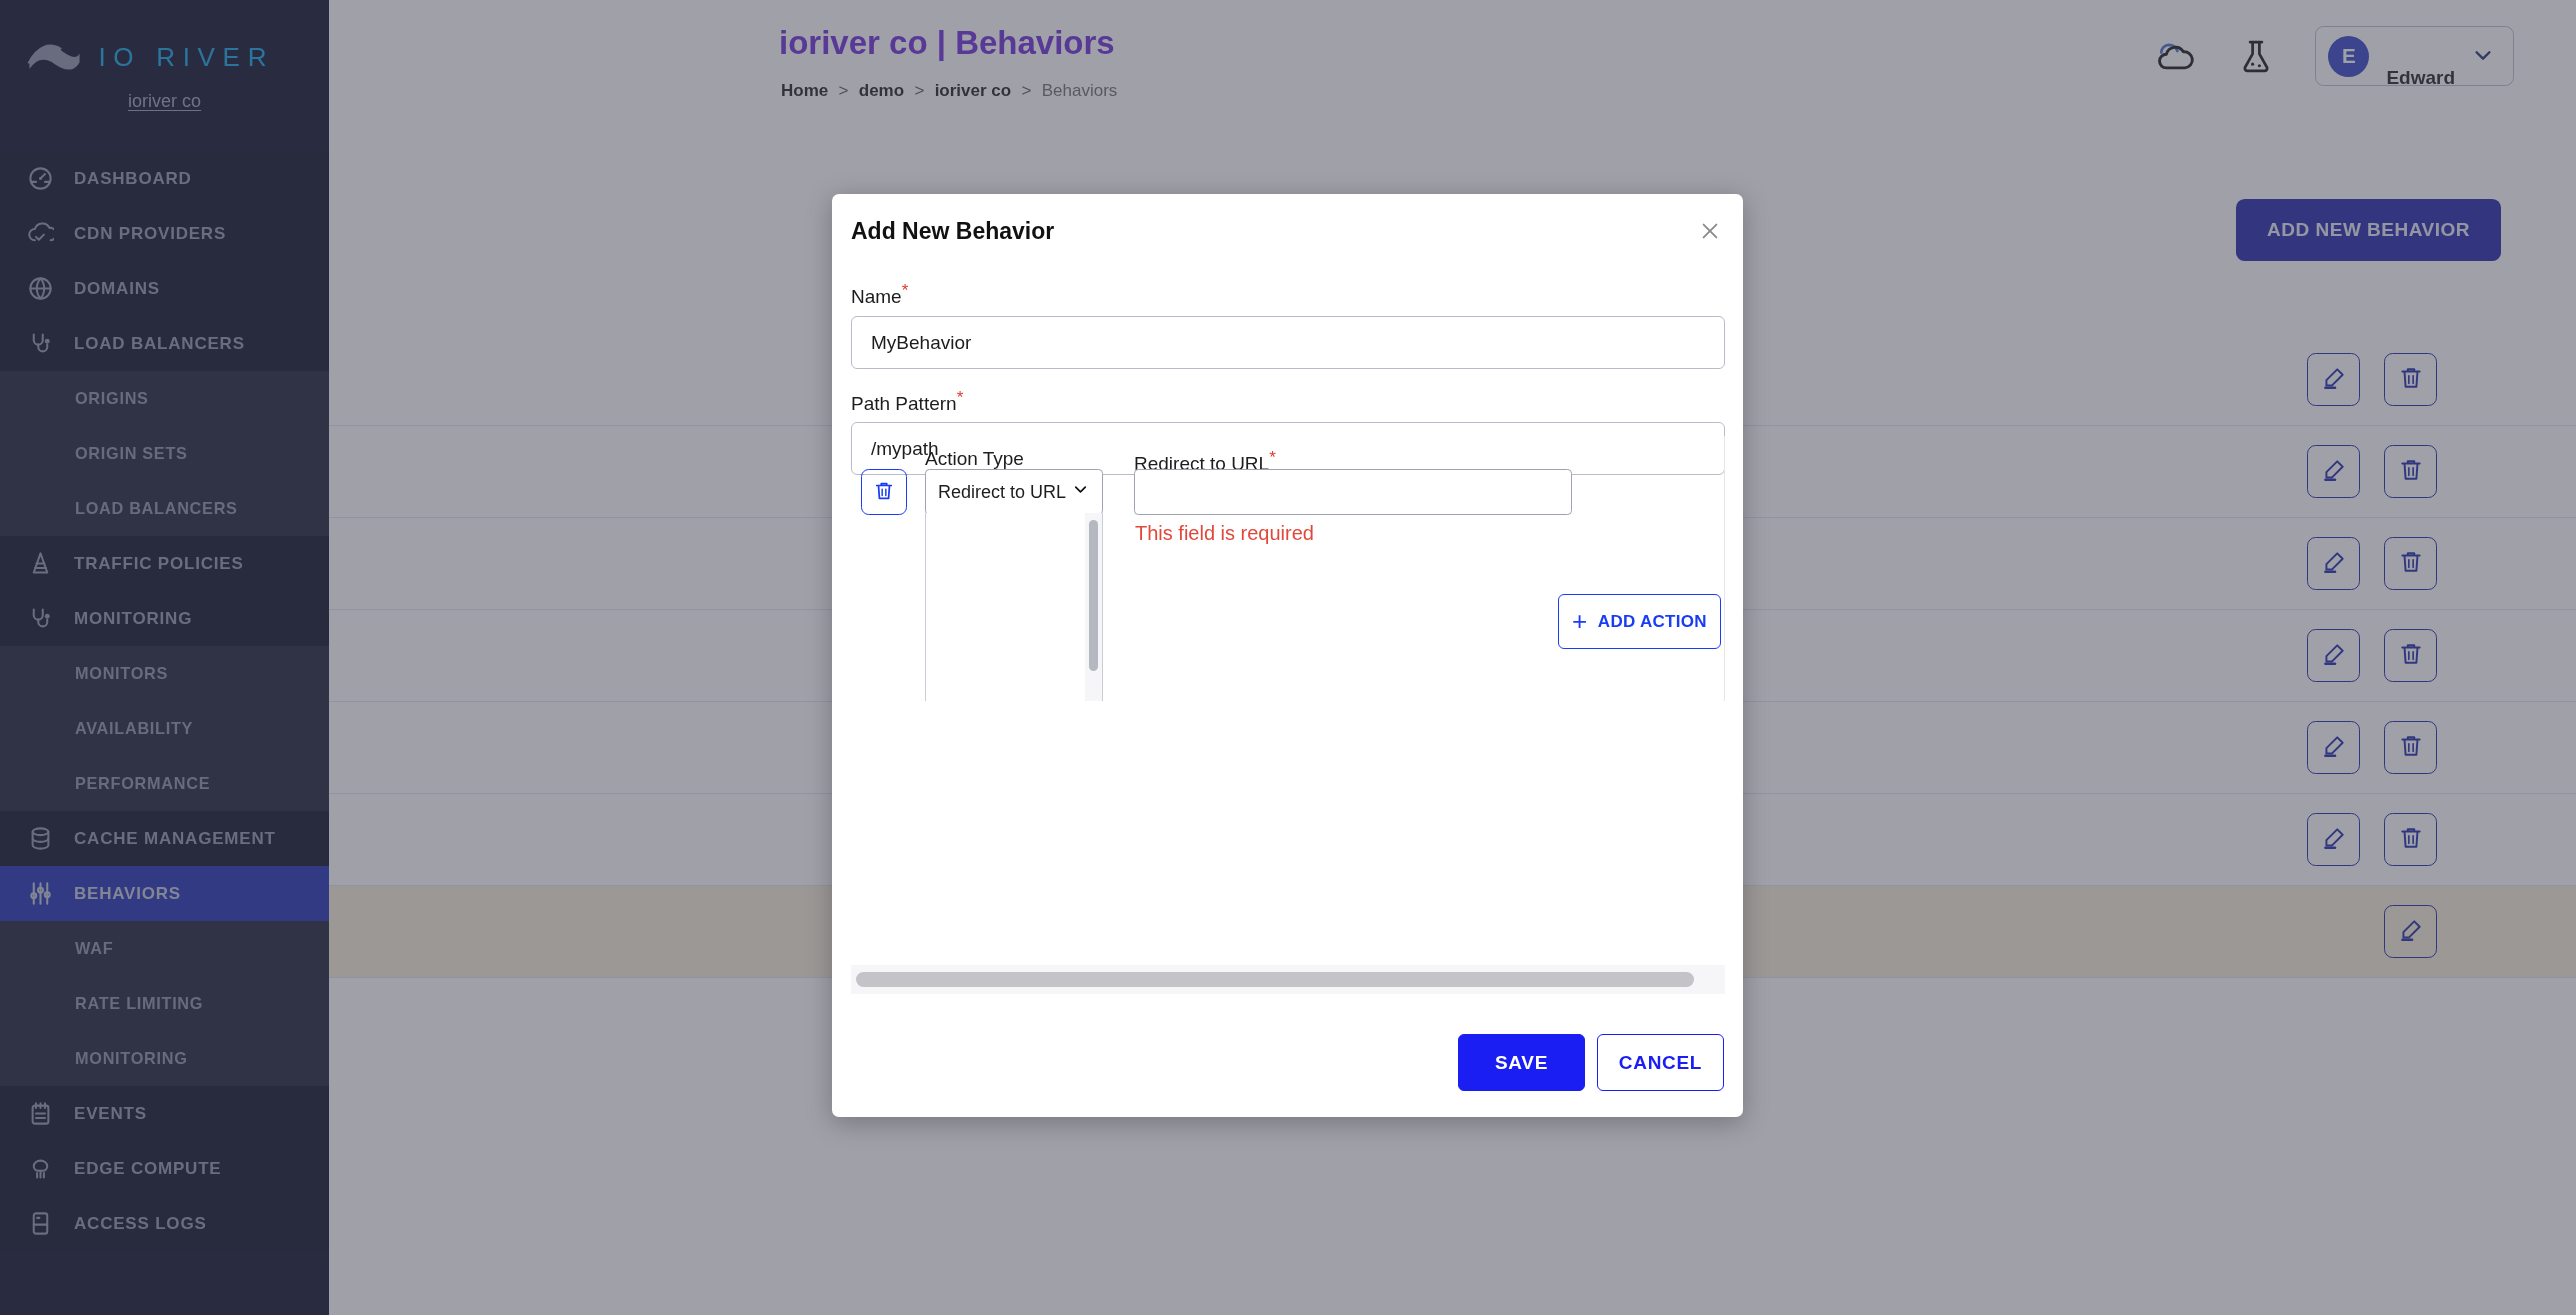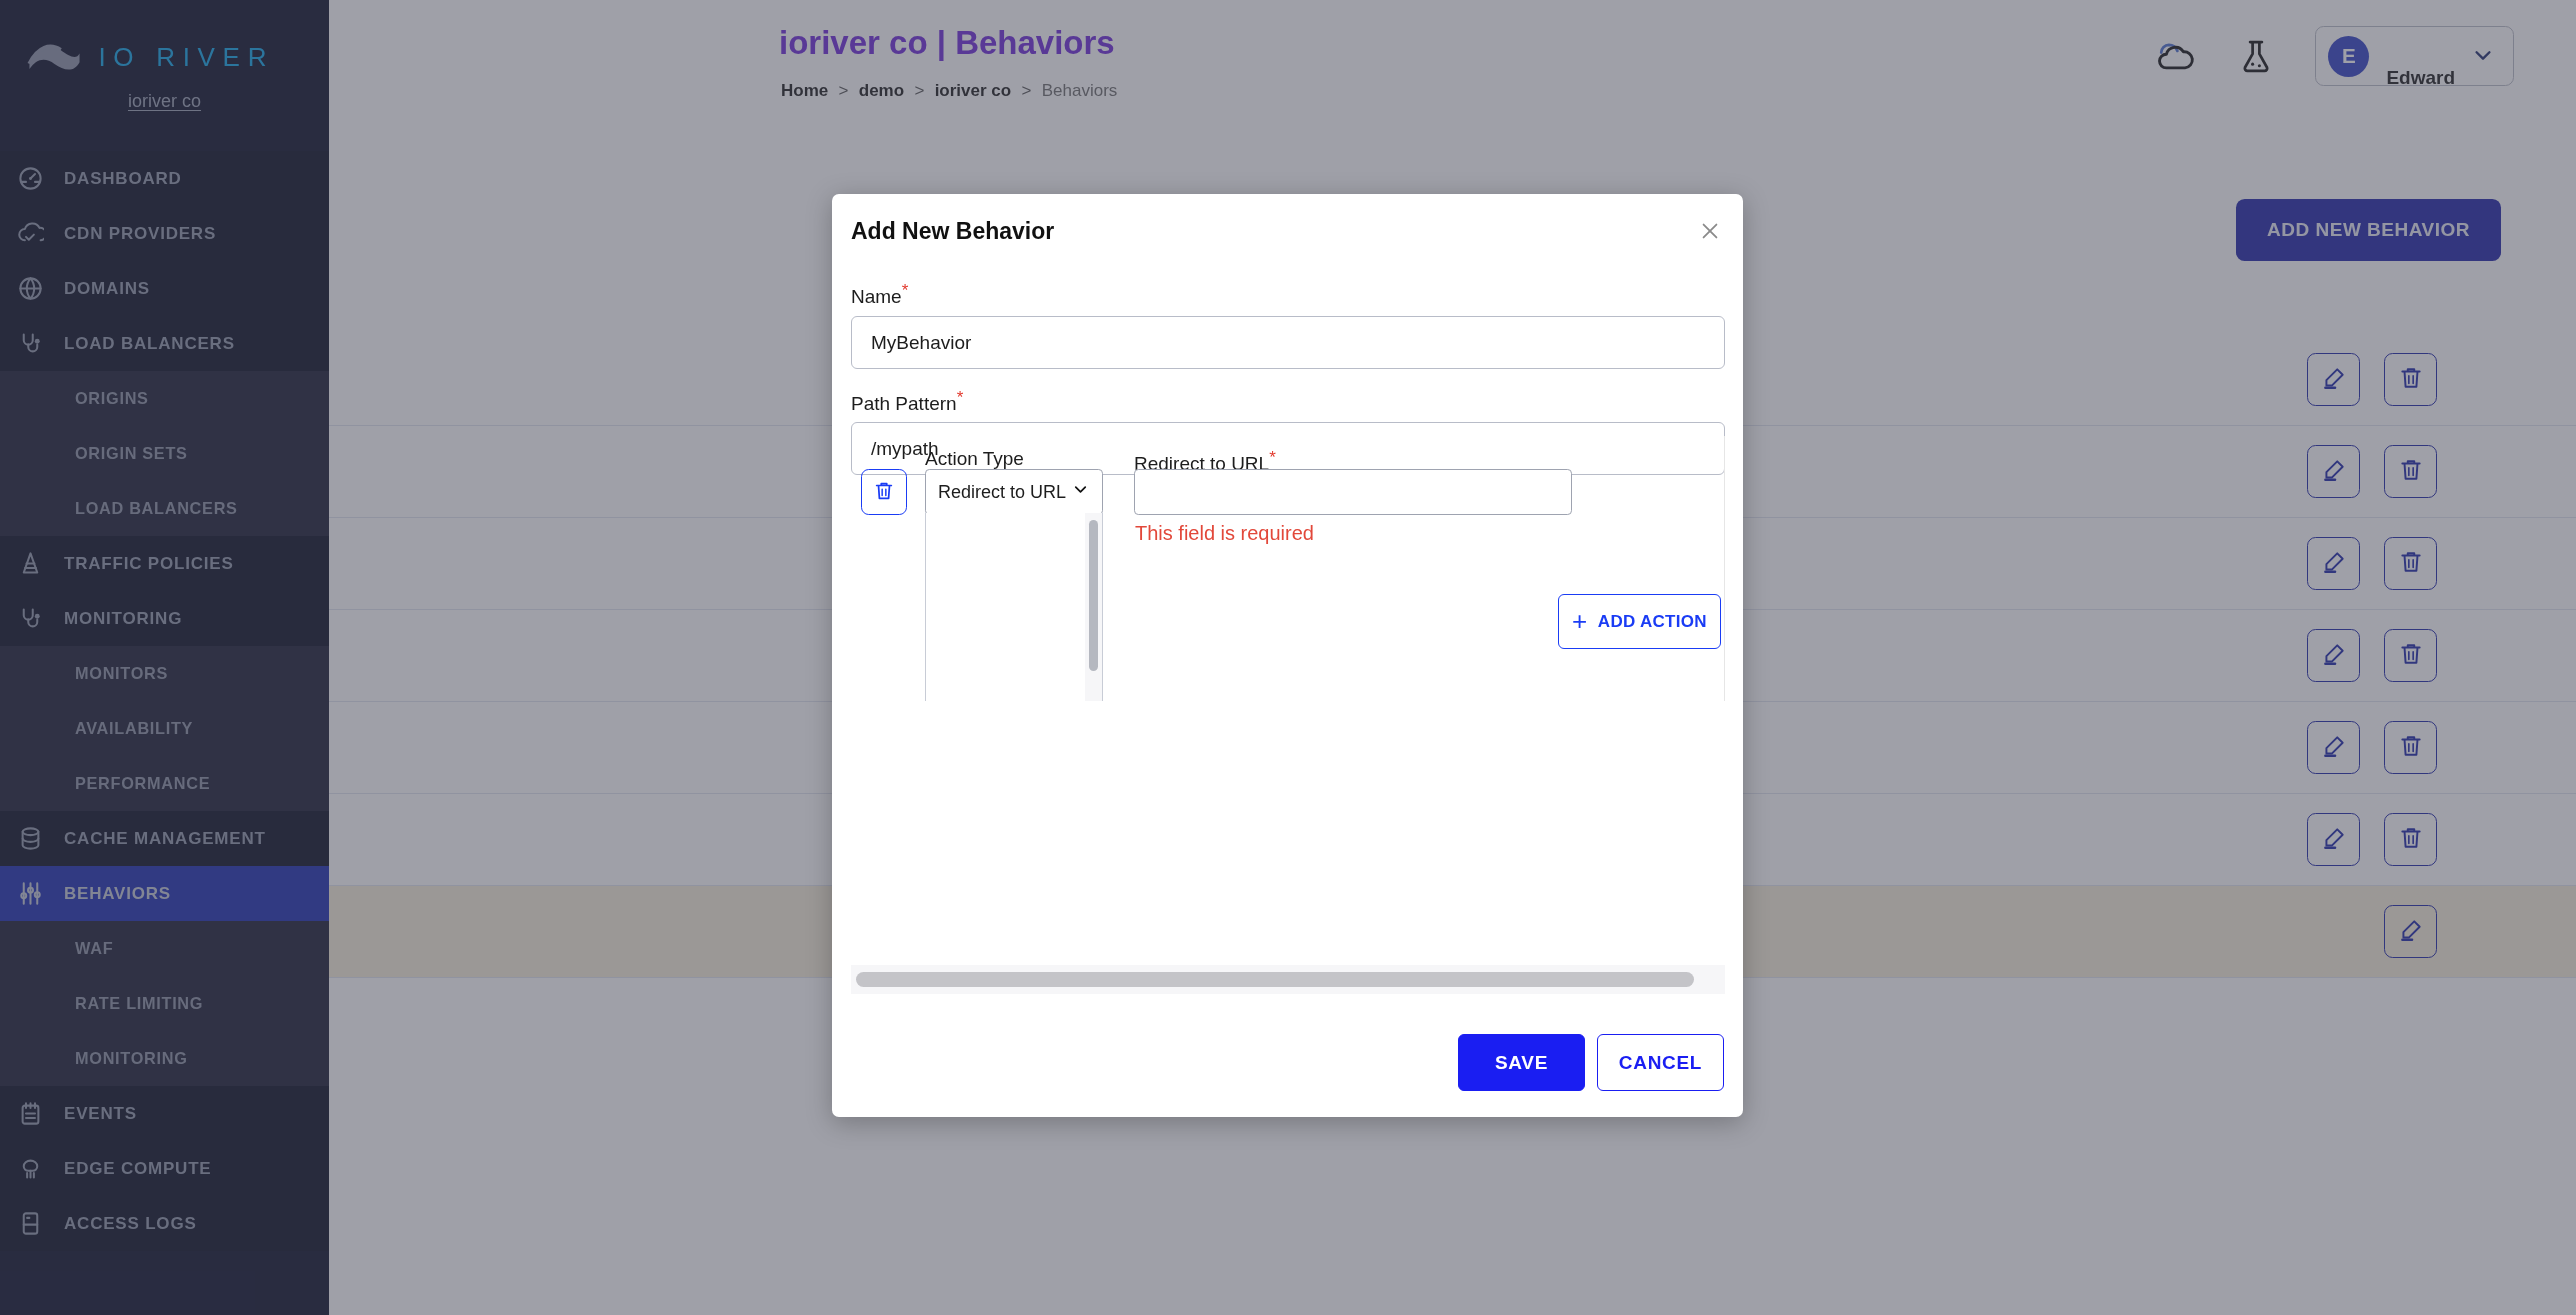--- a/index.html
+++ b/index.html
@@ -29,21 +29,21 @@
     font-weight: 400;
   }
   .sidebar-sub {
     text-align: center; margin-top: 15.4px;
     color: #9aa1b4; font-size: 18px;
     text-decoration: underline; text-underline-offset: 3.4px;
   }
   .nav { margin-top: 39px; }
   .nav-item {
     display: flex; align-items: center; gap: 19px;
-    height: 55px; padding-left: 16px;
+    height: 55px; padding-left: 26px;
     color: #8f96a9; font-size: 17px; font-weight: bold;
     letter-spacing: 0.8px;
     background: #070b20;
   }
   .nav-item .ico { width: 29px; height: 29px; flex: none; display:flex; align-items:center; justify-content:center; }
   .nav-item.active { background: #1a2ab0; color: #c3c8d6; }
   .nav-sub {
     display: flex; align-items: center;
     height: 55px; padding-left: 75px;
     color: #8a90a3; font-size: 16.3px; font-weight: bold;

